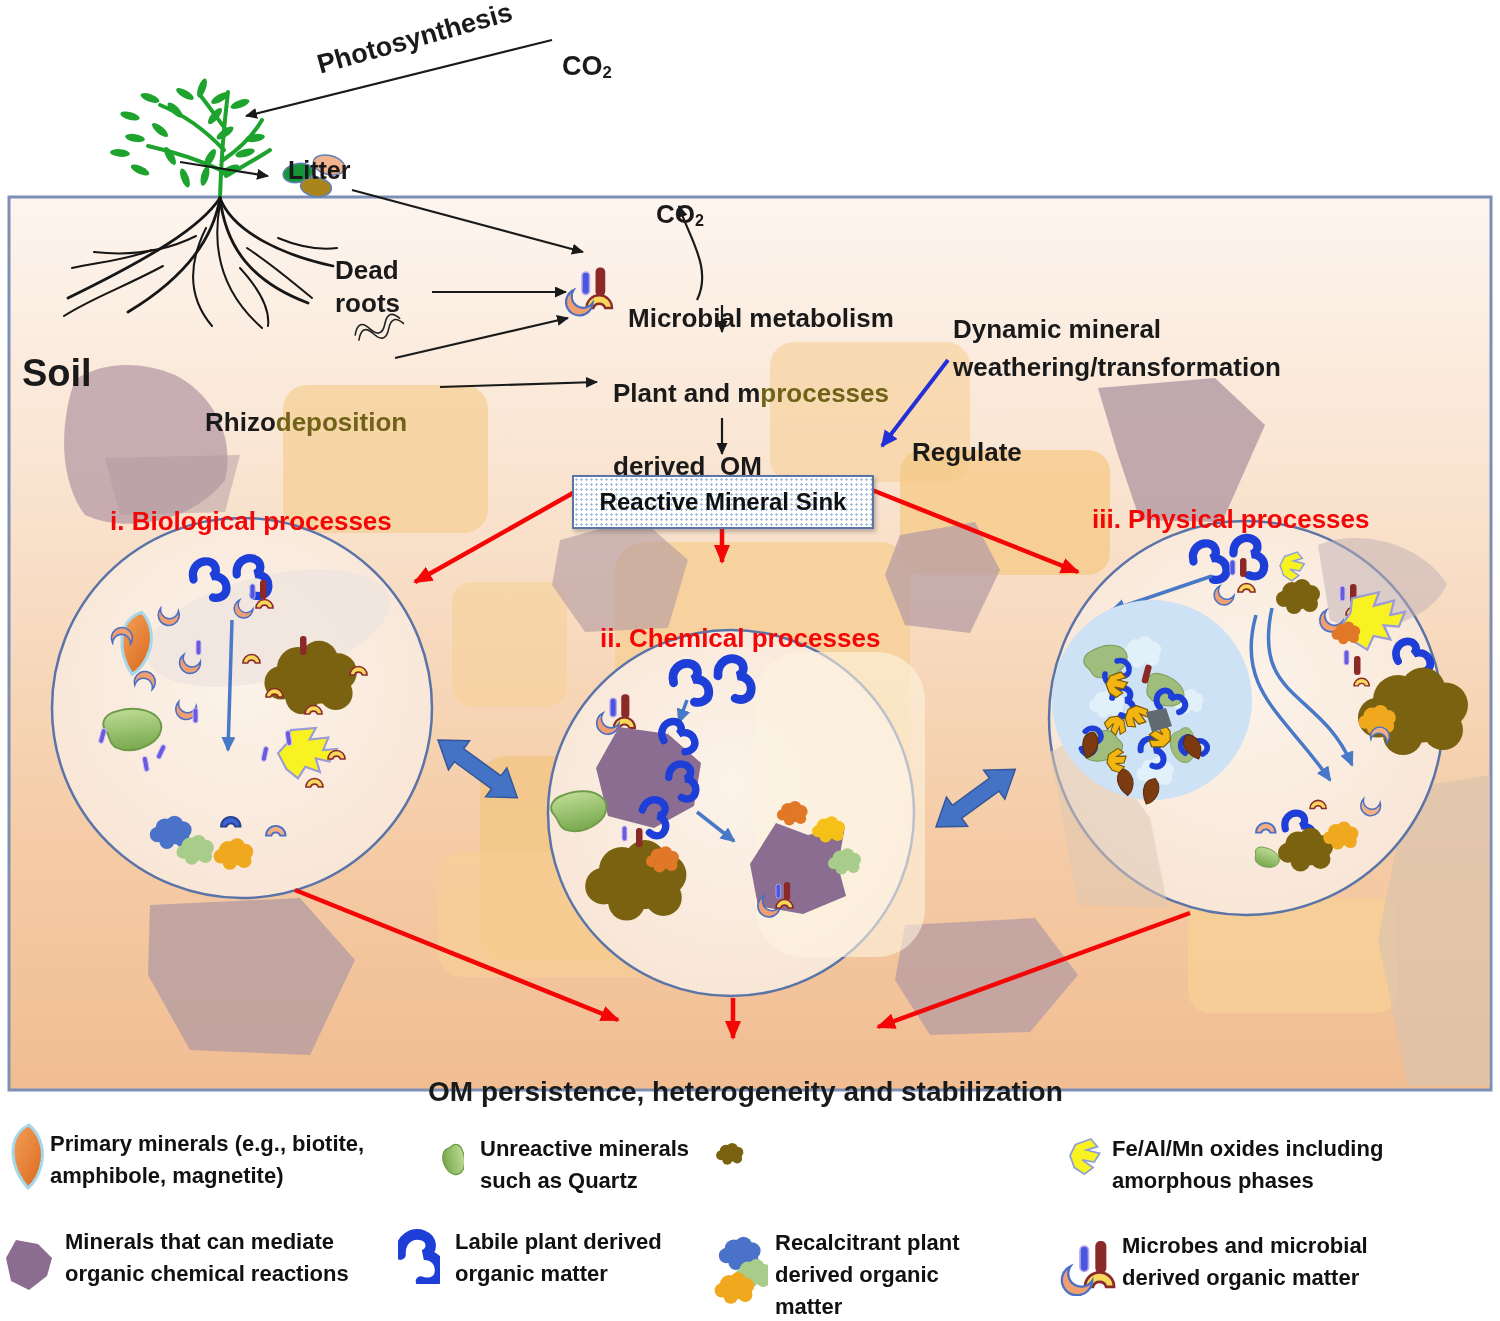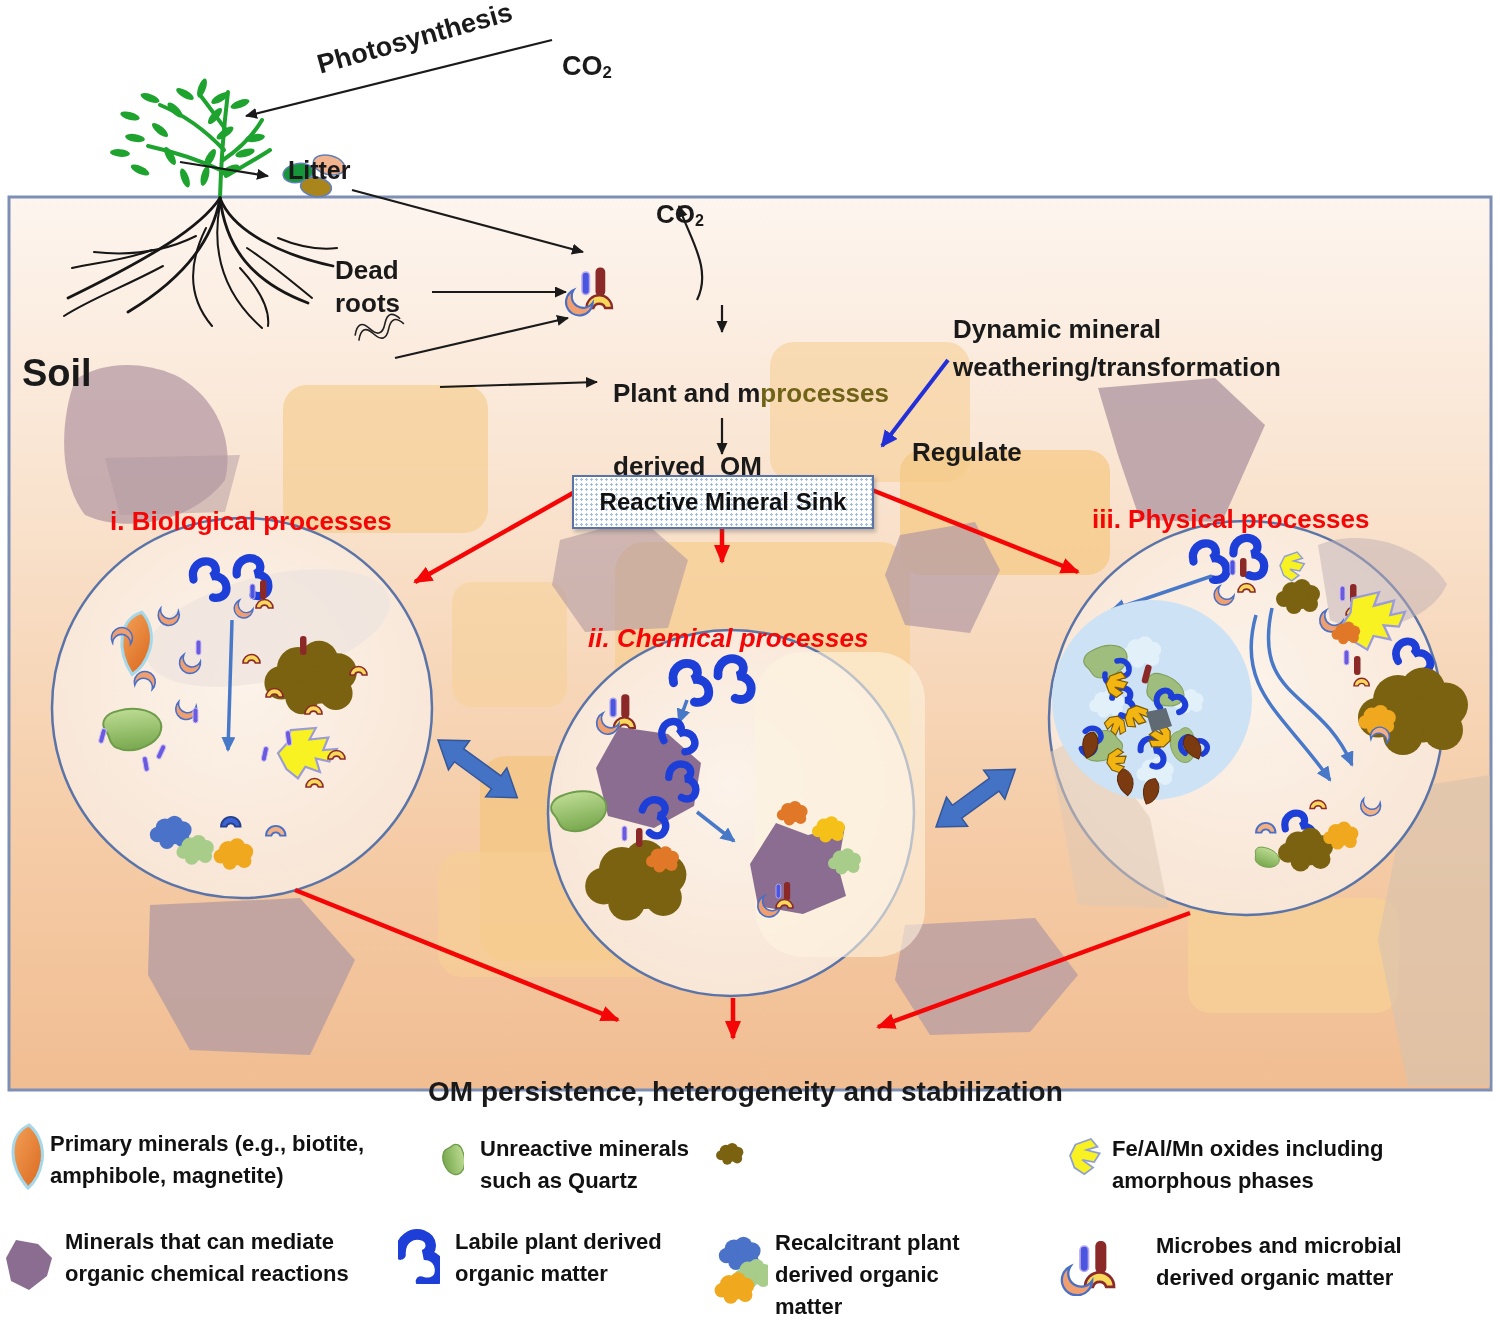--- a/index.html
+++ b/index.html
@@ -343,42 +343,46 @@
 
 <div class="lbl" style="left:288px;top:121px;font-size:25px;">
   <span>Litter</span></div>
 
 <div class="lbl" style="left:22px;top:300px;font-size:38px;">
   <span>Soil</span></div>
 
 <div class="lbl f26" style="left:335px;top:254px;line-height:1.25;">Dead
 roots</div>
 
+<div class="lbl f26" style="left:205px;top:372px;">
+  <span>Rhizo</span><span class="olive">deposition</span></div>
 
 <div class="lbl f26" style="left:656px;top:164px;">
   <span>CO</span><span class="sub">2</span></div>
 
+<div class="lbl f26" style="left:628px;top:268px;">
+  <span>Microbial metabolism</span></div>
 
 <div class="lbl f26" style="left:613px;top:339px;line-height:1.4;">
   <span>Plant and m</span><span class="olive">processes</span><br>
   <span style="white-space:pre;">derived  OM</span></div>
 
 <div class="lbl f26" style="left:953px;top:311px;line-height:1.45;">Dynamic mineral
 weathering/transformation</div>
 
 <div class="lbl f26" style="left:912px;top:402px;">
   <span>Regulate</span></div>
 
 <div class="rms">
   <span>Reactive Mineral Sink</span>
     </div>
 
 <div class="lbl red f26" style="left:110px;top:471px;">
   <span>i. Biological processes</span></div>
-<div class="lbl red f26" style="left:588px;top:588px;font-style:italic;">
+<div class="lbl red f26" style="left:600px;top:588px;">
   <span>ii. Chemical processes</span></div>
 <div class="lbl red f26" style="left:1092px;top:469px;">
   <span>iii. Physical processes</span></div>
 
 <div class="lbl" style="left:428px;top:1038px;font-size:28px;">
   <span>OM persistence, heterogeneity and stabilization</span></div>
 
 <svg class="leg-icon" style="left:10px;top:1122px;" width="38" height="70" viewBox="-3 -3 38 70">
   <use href="#tear" fill="url(#gradOrange)" stroke="#a5d8ea" stroke-width="3"></use>
     </svg>
@@ -418,16 +422,16 @@
   <use href="#cloud" fill="#a8cc8a" transform="translate(36,36) scale(0.85)"></use>
   <use href="#cloud" fill="#f0a81e" transform="translate(17,50) scale(0.9)"></use>
     </svg>
 <div class="leg-text" style="left:775px;top:1227px;">Recalcitrant plant
 derived organic
 matter</div>
 
 <svg class="leg-icon" style="left:1058px;top:1234px;" width="64" height="62" viewBox="0 0 64 62">
   <use href="#microbe" transform="translate(22,12) scale(1.7)"></use>
     </svg>
-<div class="leg-text" style="left:1122px;top:1230px;margin-left:34px;">Microbes and microbial
+<div class="leg-text" style="left:1122px;top:1230px;">Microbes and microbial
 derived organic matter</div>
 
 </div>
 
 </body></html>

